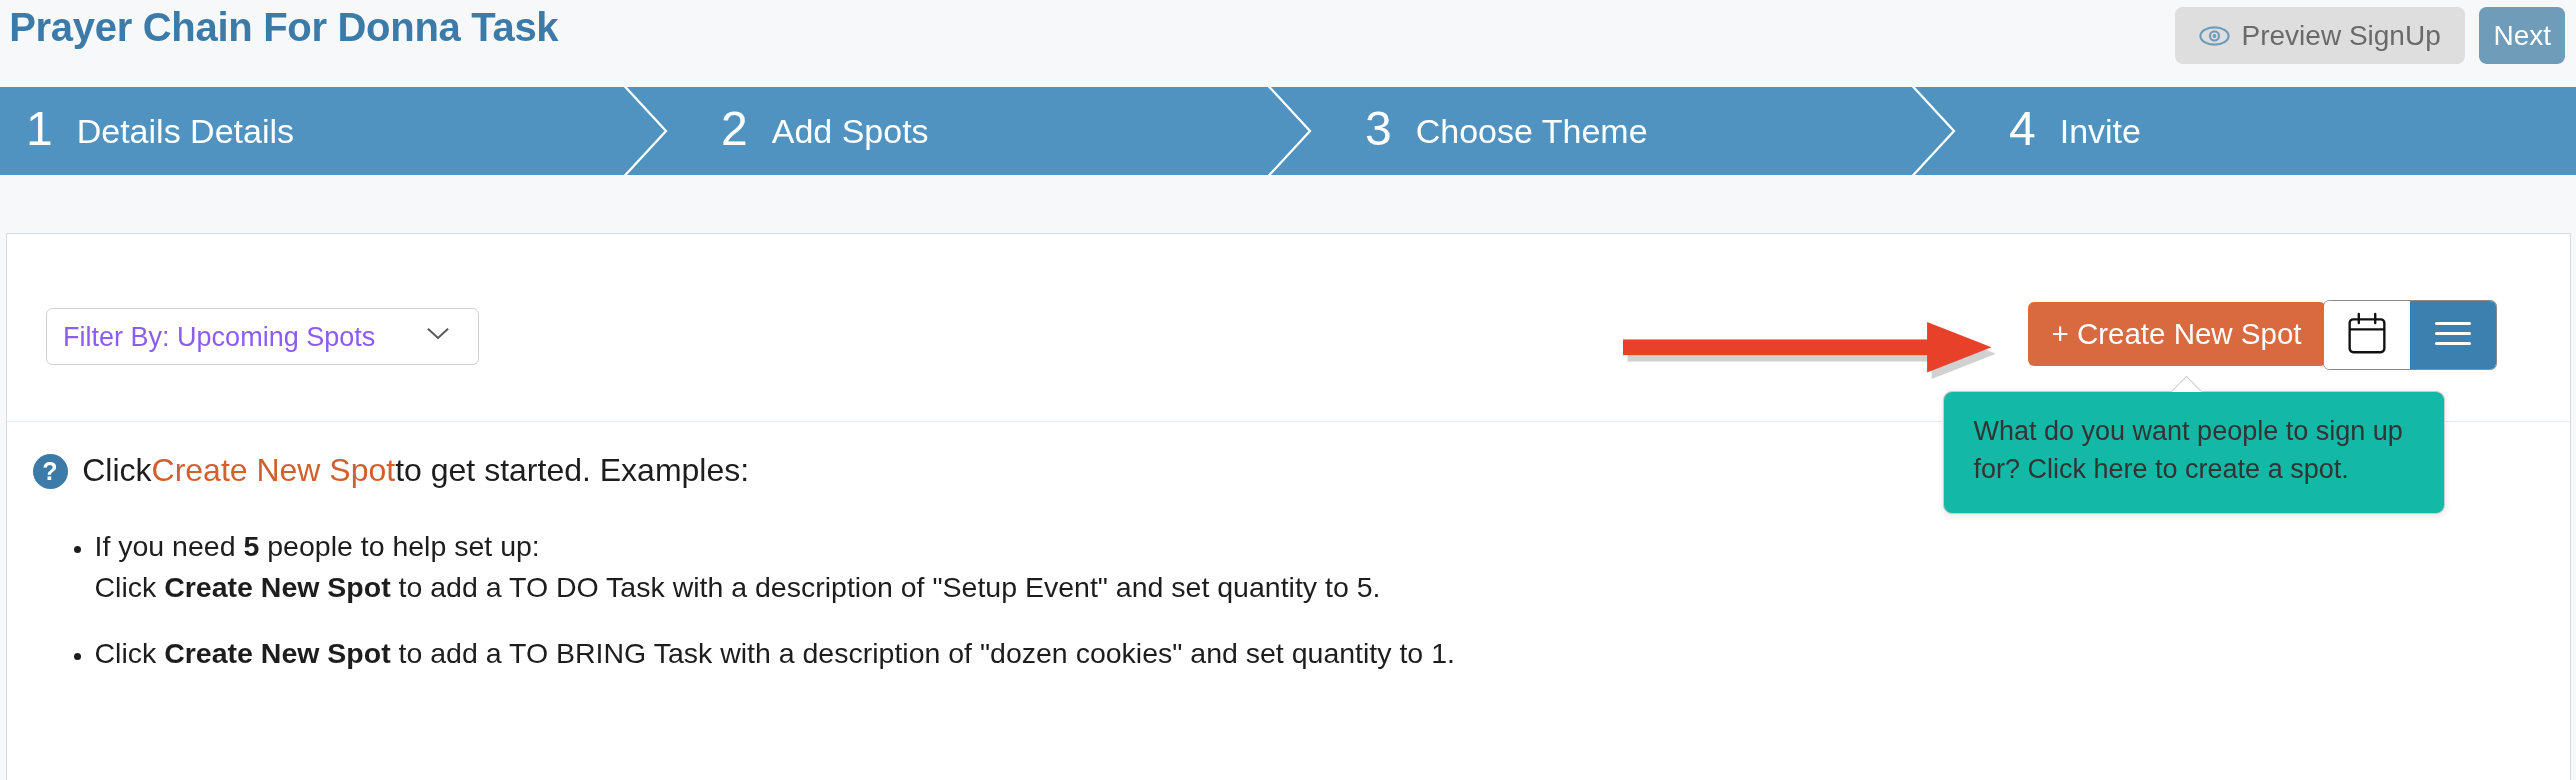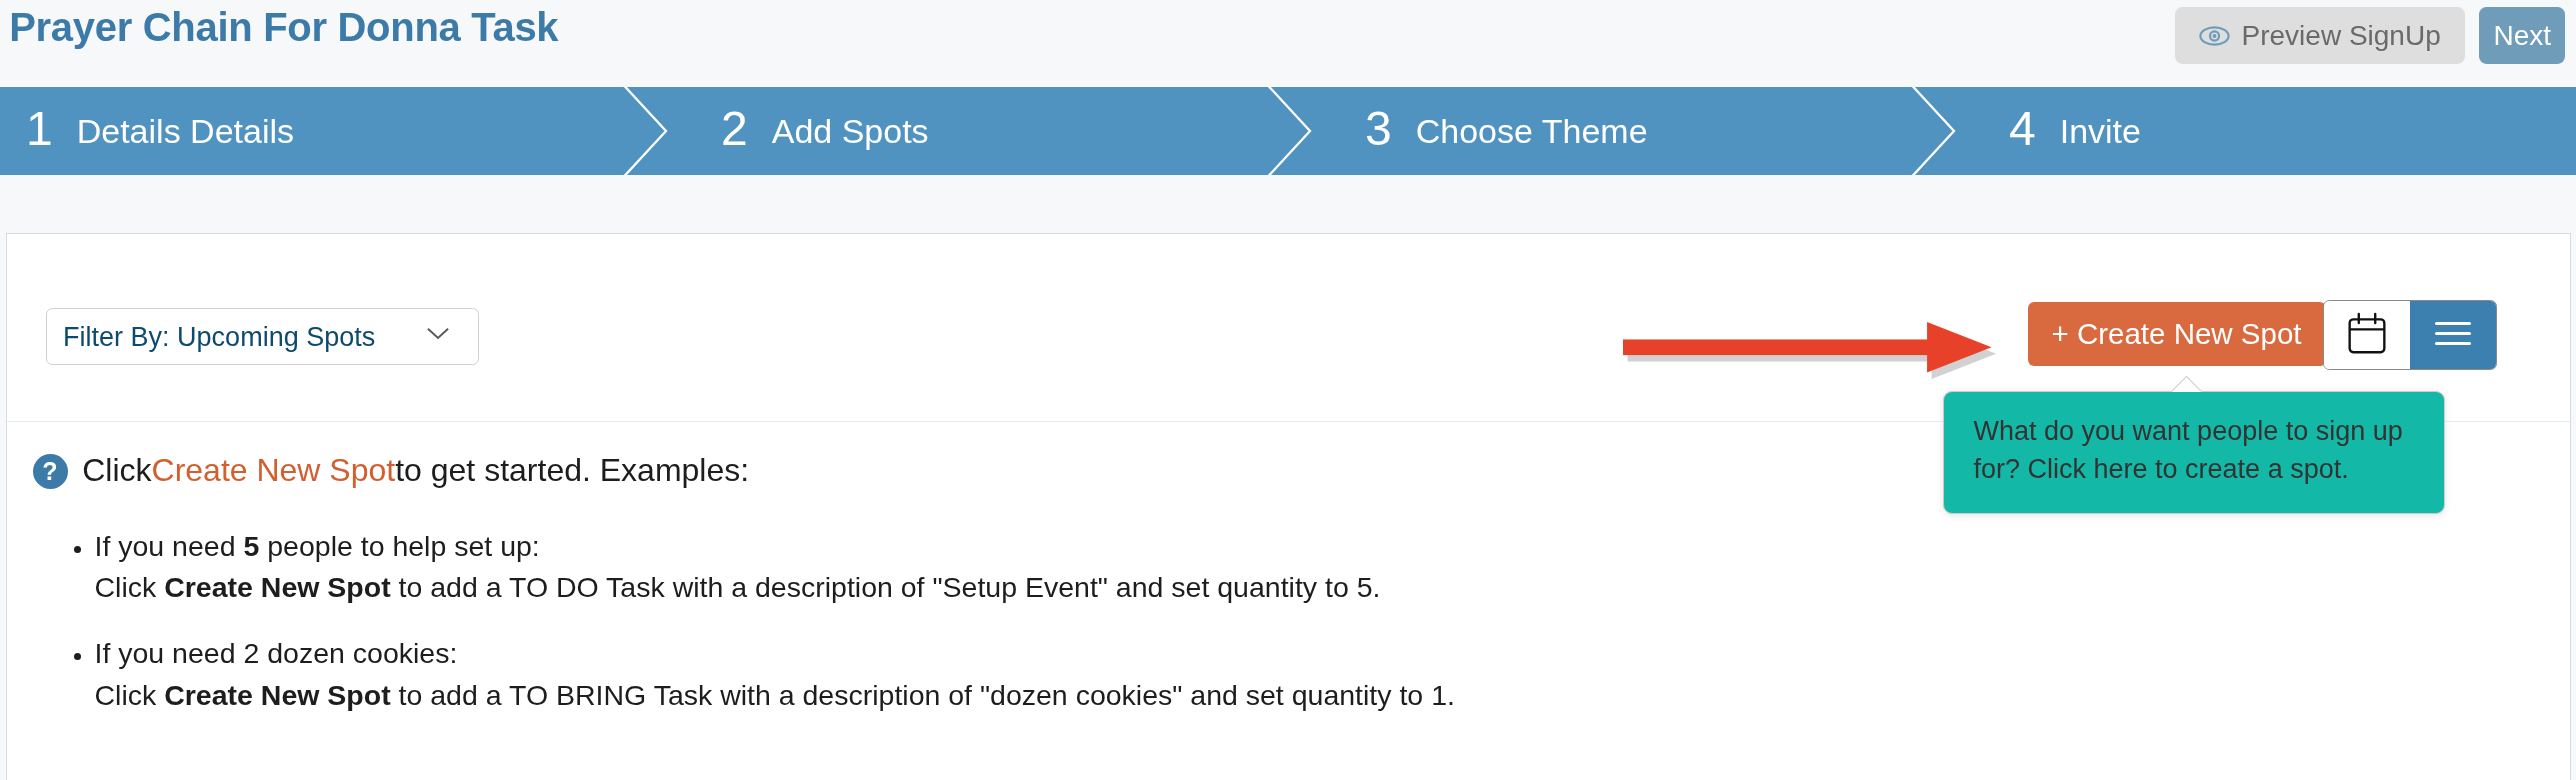--- a/index.html
+++ b/index.html
@@ -142,21 +142,21 @@
 
   .filter-select {
     position: absolute;
     left: 39px;
     top: 74px;
     width: 433px;
     height: 57px;
     border: 0.9px solid #cfcfcf;
     border-radius: 6.4px;
     background: #ffffff;
-    color: #0c4a6e;
+    color: #8b5cf6;
     font-size: 27px;
     font-family: "Liberation Sans", sans-serif;
     padding: 0 16.6px;
     box-sizing: border-box;
     -webkit-appearance: none;
     appearance: none;
     cursor: pointer;
   }
   .filter-caret {
     position: absolute;
@@ -405,21 +405,21 @@
       <span class="accent">Create New Spot</span>
       <span> to get started. Examples:</span>
     </div>
 
     <ul class="examples">
       <li>
         <span>If you need </span><b>5</b><span> people to help set up:</span>
         <span class="ex-line2"><span>Click </span><b>Create New Spot</b><span> to add a TO DO Task with a description of "Setup Event" and set quantity to 5.</span></span>
       </li>
       <li>
-        <span>If you need 2 dozen cookies:</span><b></b><span></span>
+        <b></b><span></span>
         <span class="ex-line2"><span>Click </span><b>Create New Spot</b><span> to add a TO BRING Task with a description of "dozen cookies" and set quantity to 1.</span></span>
       </li>
     </ul>
   </div>
 </div>
 
 <div class="tooltip">
   <span class="tooltip-arrow"></span>
   <span>What do you want people to sign up for? Click here to create a spot.</span>
 </div>

